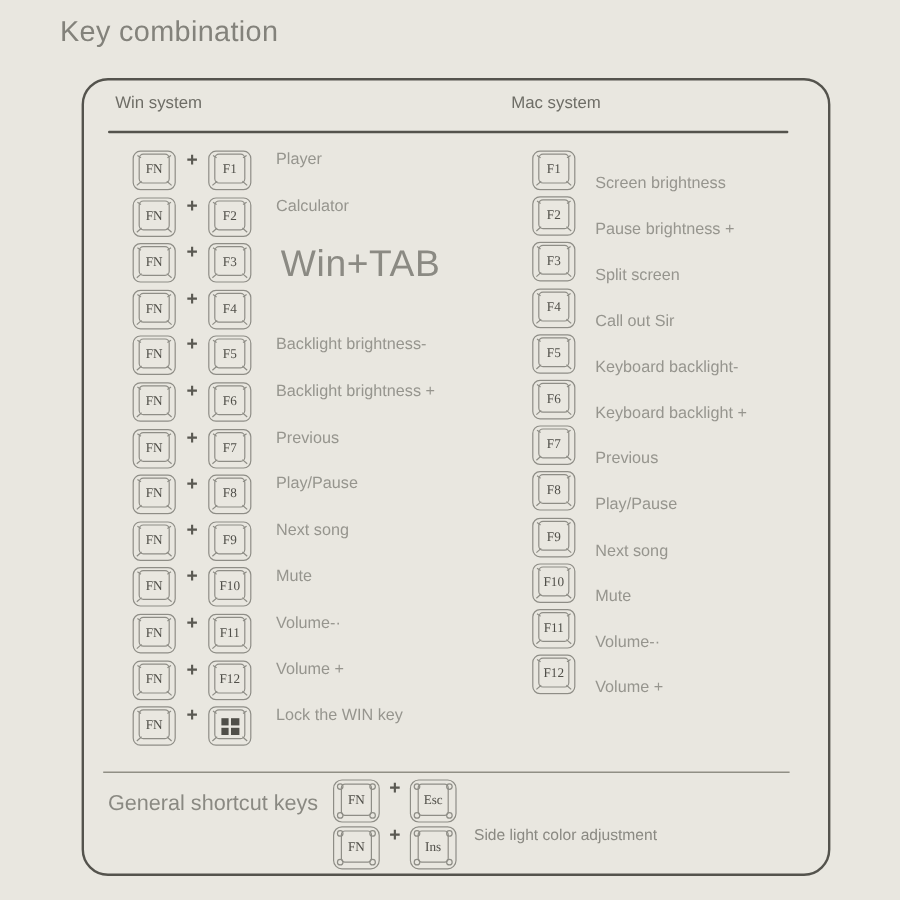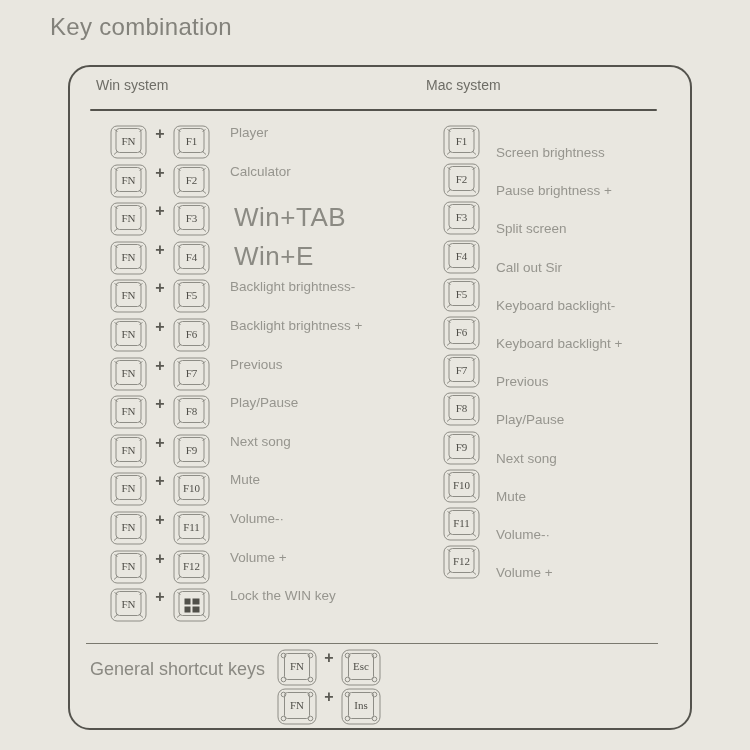--- a/index.html
+++ b/index.html
@@ -30,21 +30,21 @@
   .plus{width:26px;text-align:center;font-size:16px;font-weight:700;color:var(--plus);
     flex:0 0 auto;}
   .key{flex:0 0 auto;display:block;}
   .key .k-outer,.key .k-inner,.key .k-tick,.key .k-circle{fill:none;
     stroke:var(--key-stroke);stroke-width:1;}
   .key .k-label{fill:var(--key-label);font-family:"Liberation Serif",serif;
     font-size:11px;text-anchor:middle;}
   .key .k-logo{fill:var(--key-label);stroke:none;}
   .row-label{margin-left:20px;font-size:13.5px;color:var(--label);white-space:nowrap;}
   #mac-col .row-label{margin-left:16px;margin-top:20px;}
-  .row.large .row-label{font-size:26px;color:var(--label-large);margin-left:24px;
+  .row.large .row-label{font-size:31px;color:var(--label-large);margin-left:24px;
     letter-spacing:0.5px;}
   .general-label{position:absolute;left:20px;top:592px;font-size:18px;
     color:var(--general-text);}
   #general-rows{position:absolute;left:207px;top:582px;display:flex;
     flex-direction:column;gap:2px;}
   #general-rows .row{height:37px;}
   #general-rows .row-label{margin-left:14px;font-size:13px;color:var(--general-text);
     white-space:normal;width:258px;line-height:1.25;}
   #general-rows .plus{width:24px;}
 </style>
@@ -115,21 +115,20 @@
             <path class="k-tick" d="M4 29.5 L8 26 M33 29.5 L29 26 M4.5 4.5 L7.5 6.5 M32.5 4.5 L29.5 6.5"></path>
             <text class="k-label" x="18.5" y="19.5">FN</text>
           </svg>
           <span class="plus">+</span>
           <svg class="key" width="37" height="34" viewBox="0 0 37 34">
             <rect class="k-outer" x="1" y="1" width="35" height="32" rx="6"></rect>
             <rect class="k-inner" x="6" y="3.5" width="25" height="24" rx="3.5"></rect>
             <path class="k-tick" d="M4 29.5 L8 26 M33 29.5 L29 26 M4.5 4.5 L7.5 6.5 M32.5 4.5 L29.5 6.5"></path>
             <text class="k-label" x="18.5" y="19.5">F4</text>
           </svg>
-          <span class="row-label">Win+E</span>
         </div>
         <div class="row">
           <svg class="key" width="37" height="34" viewBox="0 0 37 34">
             <rect class="k-outer" x="1" y="1" width="35" height="32" rx="6"></rect>
             <rect class="k-inner" x="6" y="3.5" width="25" height="24" rx="3.5"></rect>
             <path class="k-tick" d="M4 29.5 L8 26 M33 29.5 L29 26 M4.5 4.5 L7.5 6.5 M32.5 4.5 L29.5 6.5"></path>
             <text class="k-label" x="18.5" y="19.5">FN</text>
           </svg>
           <span class="plus">+</span>
           <svg class="key" width="37" height="34" viewBox="0 0 37 34">
@@ -422,16 +421,17 @@
           <span class="plus">+</span>
           <svg class="key" width="40" height="37" viewBox="0 0 40 37">
             <rect class="k-outer" x="1" y="1" width="38" height="35" rx="7"></rect>
             <rect class="k-inner" x="7.5" y="4.5" width="25" height="26" rx="3"></rect>
             <circle class="k-circle" cx="6.5" cy="6.5" r="2.3"></circle>
             <circle class="k-circle" cx="33.5" cy="6.5" r="2.3"></circle>
             <circle class="k-circle" cx="6.5" cy="30.5" r="2.3"></circle>
             <circle class="k-circle" cx="33.5" cy="30.5" r="2.3"></circle>
             <text class="k-label" x="20" y="21">Ins</text>
           </svg>
+          <span class="row-label">Side light color adjustment</span>
         </div>
       </div>
   </div>
 </div>
 
 </body></html>

